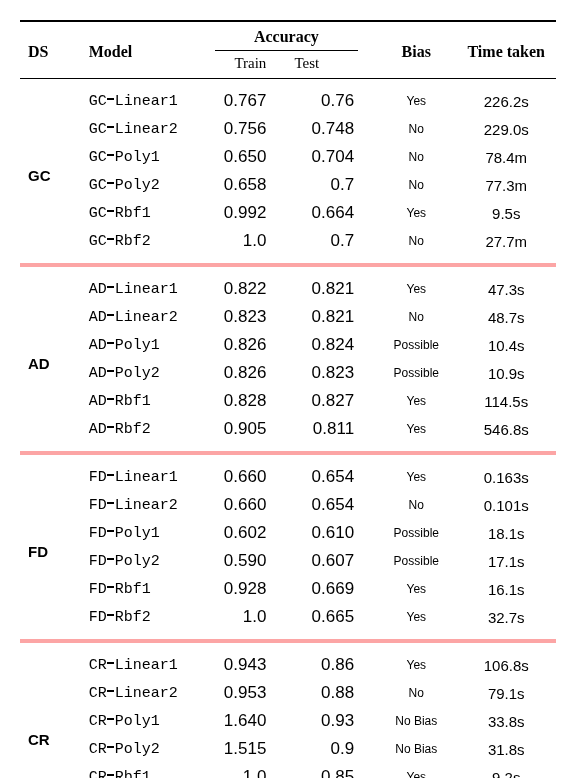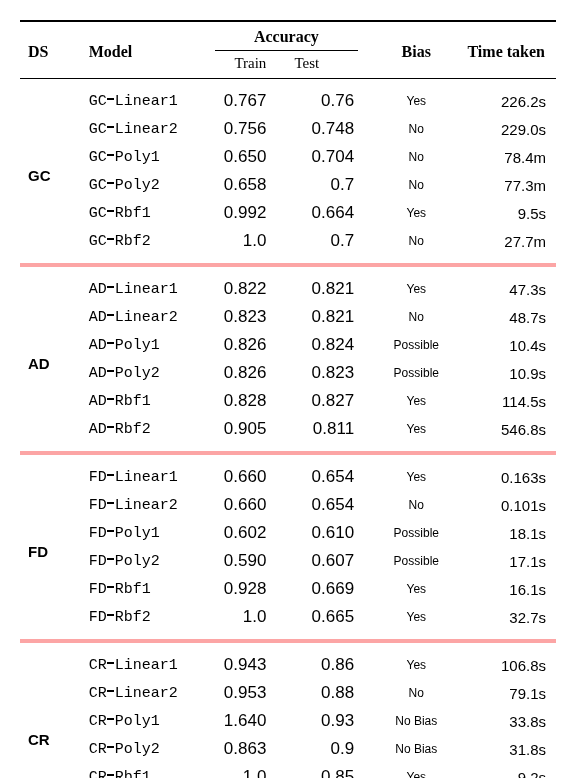--- a/index.html
+++ b/index.html
@@ -40,21 +40,21 @@
   .col-ds { width: 58px; font-weight: bold; }
   .col-model { width: 125px; }
   .col-train { width: 70px; text-align: right; padding-right: 20px;}
   .col-test { width: 70px; text-align: right; padding-right: 20px;}
   .col-bias { width: 82px; text-align: center; }
   .col-time { width: 100px; text-align: right; padding-right: 10px;}
   td.model-cell { font-family: Liberation Mono, monospace; font-size: 15px; }
   td.ds-cell { font-family: Arial, Helvetica, sans-serif; font-size: 15px; vertical-align: middle; }
   td.num { font-family: Arial, Helvetica, sans-serif; font-size: 17px; text-align: right; padding-right: 20px;}
   td.bias { font-family: Liberation Sans, sans-serif; font-size: 12px; text-align: center; }
-  td.time { font-family: Arial, Helvetica, sans-serif; font-size: 15px; text-align: right; padding-right: 10px;}
+  td.time { font-family: Arial, Helvetica, sans-serif; font-size: 15px; text-align: center; padding-right: 10px;}
   .group-first td { padding-top: 12px; }
   .group-last td { padding-bottom: 12px; }
   tbody tr td { padding-top: 4px; padding-bottom: 4px; }
   .underscore-sep {
     display: inline-block;
     width: 7px;
     height: 2px;
     background: #000;
     vertical-align: middle;
     margin: 0 0.5px 3px 0.5px;
@@ -228,21 +228,21 @@
       </tr>
       <tr>
         <td class="model-cell col-model"><span>CR</span><span class="underscore-sep"></span><span>Poly1</span></td>
         <td class="num col-train">1.640</td>
         <td class="num col-test">0.93</td>
         <td class="bias col-bias">No Bias</td>
         <td class="time col-time">33.8s</td>
       </tr>
       <tr>
         <td class="model-cell col-model"><span>CR</span><span class="underscore-sep"></span><span>Poly2</span></td>
-        <td class="num col-train">0.863</td>
+        <td class="num col-train">1.515</td>
         <td class="num col-test">0.9</td>
         <td class="bias col-bias">No Bias</td>
         <td class="time col-time">31.8s</td>
       </tr>
       <tr>
         <td class="model-cell col-model"><span>CR</span><span class="underscore-sep"></span><span>Rbf1</span></td>
         <td class="num col-train">1.0</td>
         <td class="num col-test">0.85</td>
         <td class="bias col-bias">Yes</td>
         <td class="time col-time">9.2s</td>

